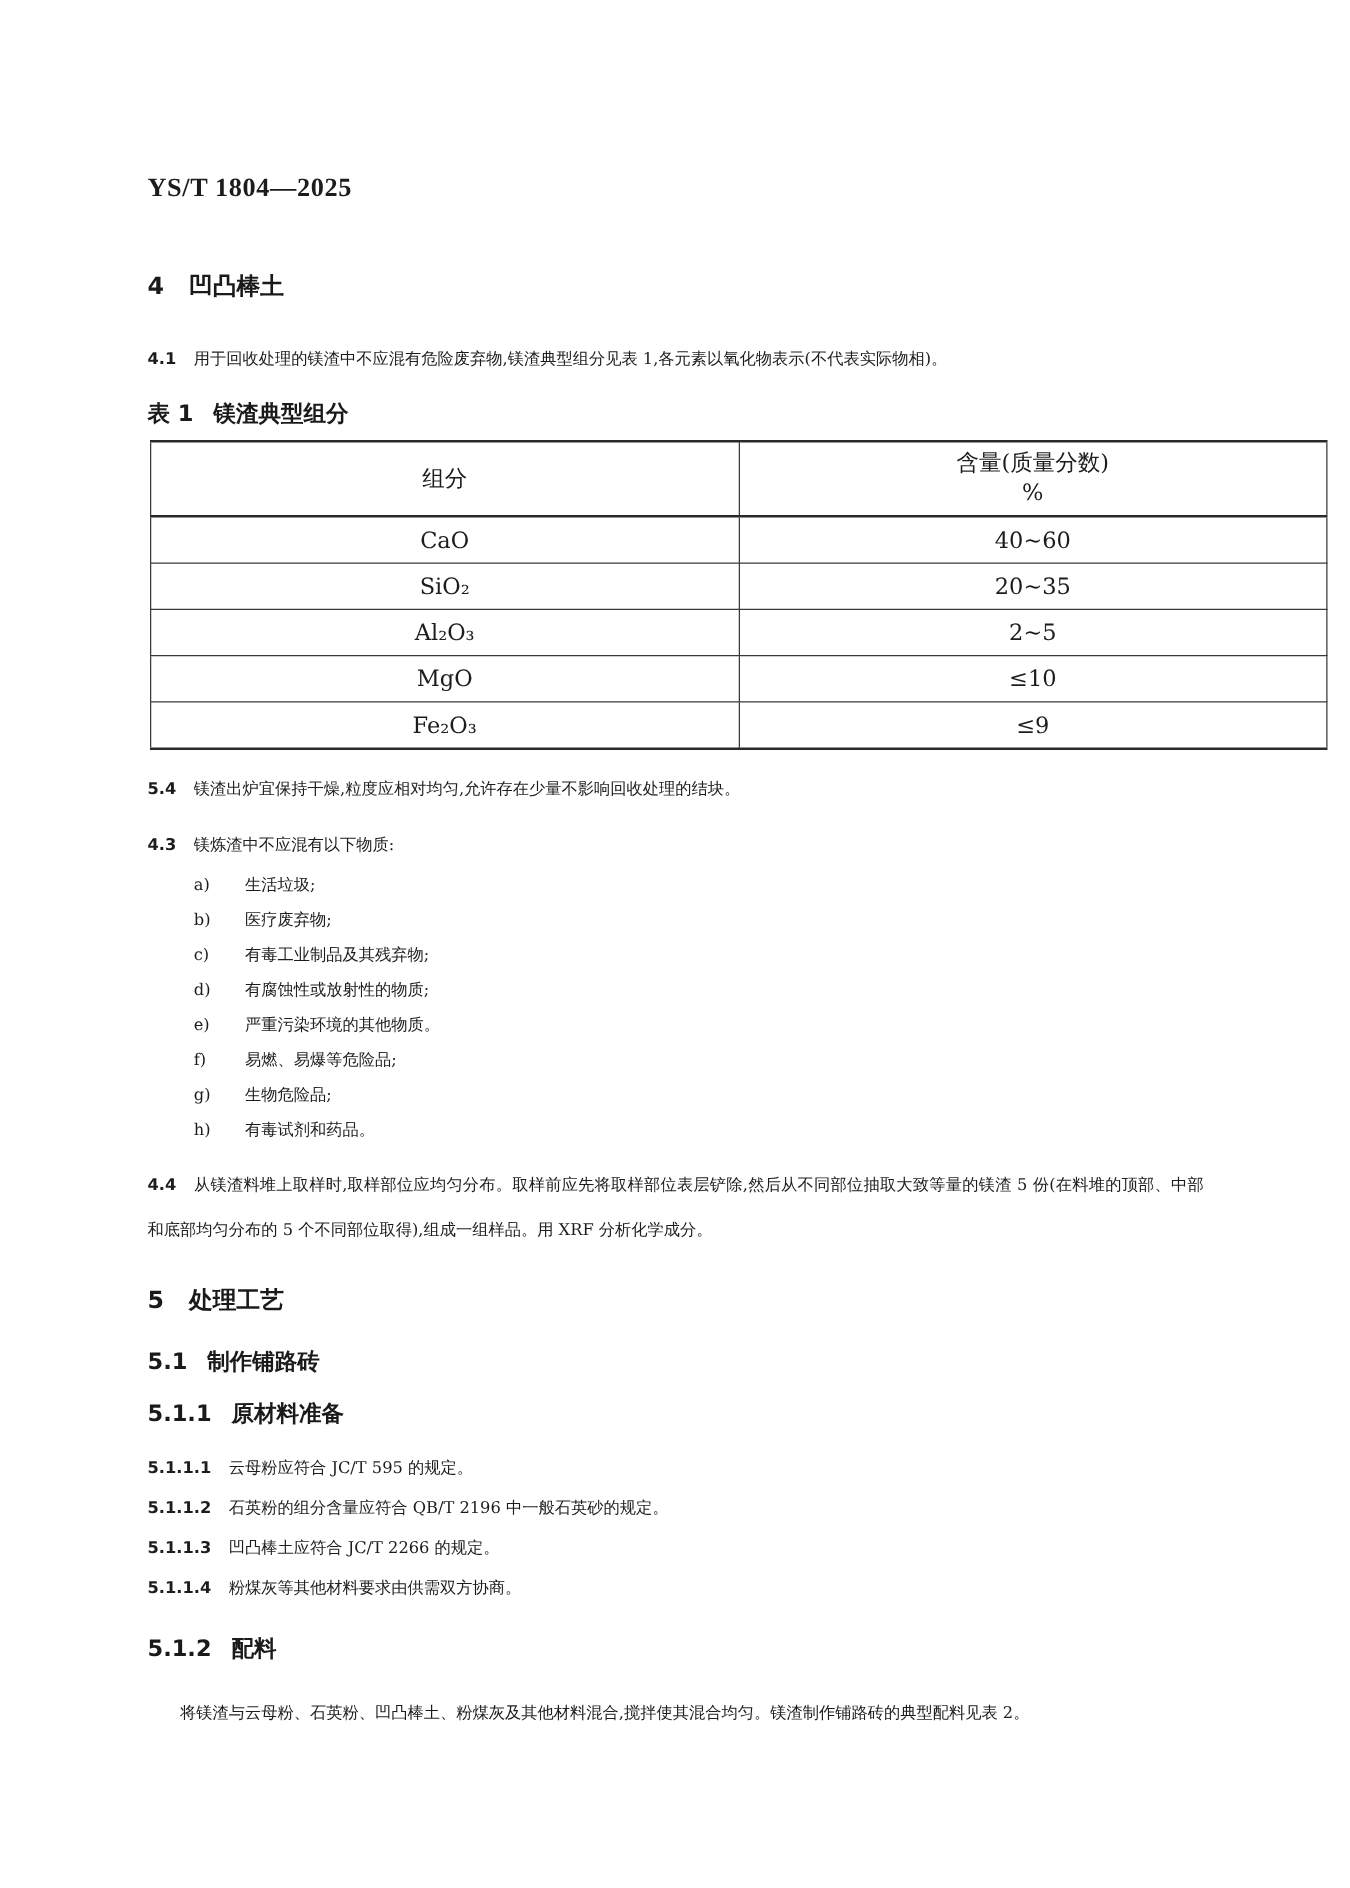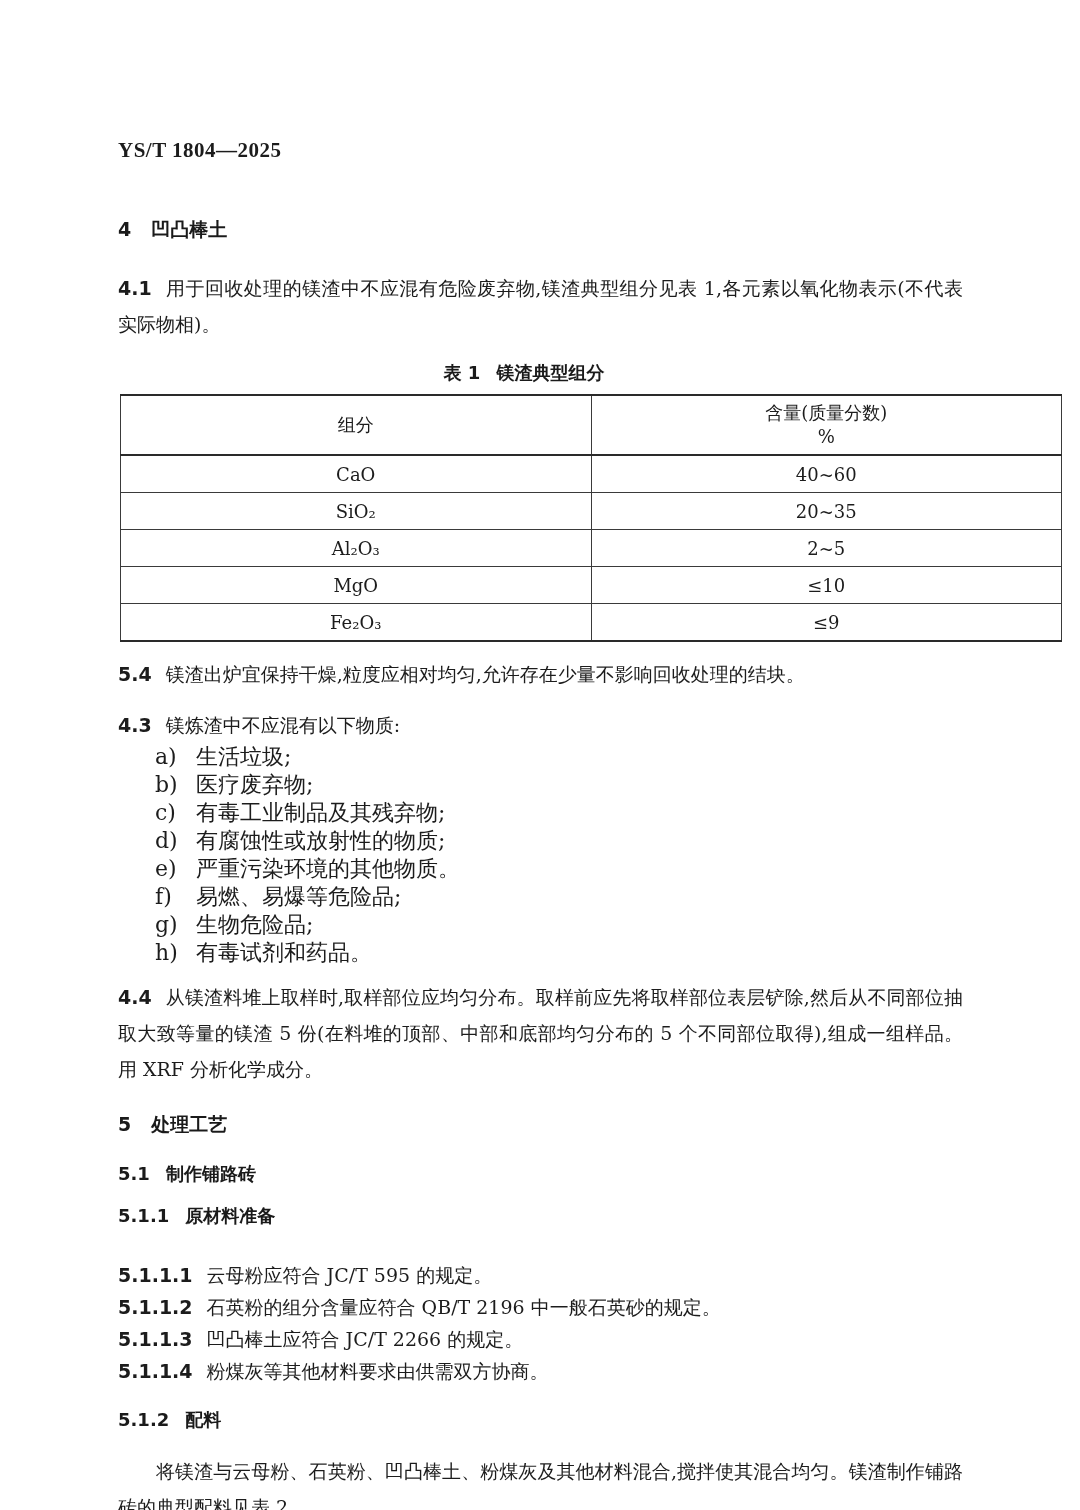--- a/index.html
+++ b/index.html
@@ -32,44 +32,43 @@
     font-family: "DejaVu Sans", "Liberation Sans", sans-serif;
     font-weight: bold;
     color: #1a1a1a;
   }
   .sec-heading { font-size: 19px; line-height: 26px; }
   .sec-heading .num { margin-right: 20px; }
   .sub-heading { font-size: 18px; line-height: 26px; }
   .sub-heading .num { margin-right: 16px; }
   
   .clause {
-    font-size: 19px;
+    font-size: 13px;
     line-height: 36px;
     text-align: justify;
   }
   .clause .num {
     font-family: "DejaVu Sans", "Liberation Sans", sans-serif;
     font-weight: bold;
     margin-right: 14px;
     white-space: nowrap;
   }
   .clause-tight { line-height: 32px; }
   .indent-first { text-indent: 2em; }
   
   .abc-list { margin-top: 2px; }
   .abc-item {
-    font-size: 22px;
+    font-size: 13px;
     line-height: 28px;
     padding-left: 37px;
   }
   .abc-item .marker { display: inline-block; width: 41px; }
   
   .tbl-caption {
     width: 812px;
-    text-align: center;
     font-size: 18px;
     margin-top: 6px;
   }
   .tbl-caption .num { margin-right: 16px; }
   table.std-table {
     border-collapse: collapse;
     table-layout: fixed;
     width: 942px;
     margin: 9px 0 0 2px;
     border-top: 2.5px solid #2a2a2a;
@@ -88,21 +87,21 @@
   table.std-table thead th { border-bottom: 2px solid #2a2a2a; }
   .hdr2 { line-height: 24px; }
   
   .mt-sec4   { margin-top: 54px; }
   .mt-p41    { margin-top: 28px; }
   .mt-c42    { margin-top: 16px; }
   .mt-c44    { margin-top: 12px; }
   .mt-sec5   { margin-top: 24px; }
   .mt-s51    { margin-top: 24px; }
   .mt-s511   { margin-top: 16px; }
-  .mt-subcl  { margin-top: 30px; }
+  .mt-subcl  { margin-top: 14px; }
   .mt-s512   { margin-top: 20px; }
   .mt-p512   { margin-top: 20px; }
 </style>
 </head>
 <body>
 
 <div class="page">
   <div class="content">
 
     <div class="doc-number">YS/T 1804—2025</div>

